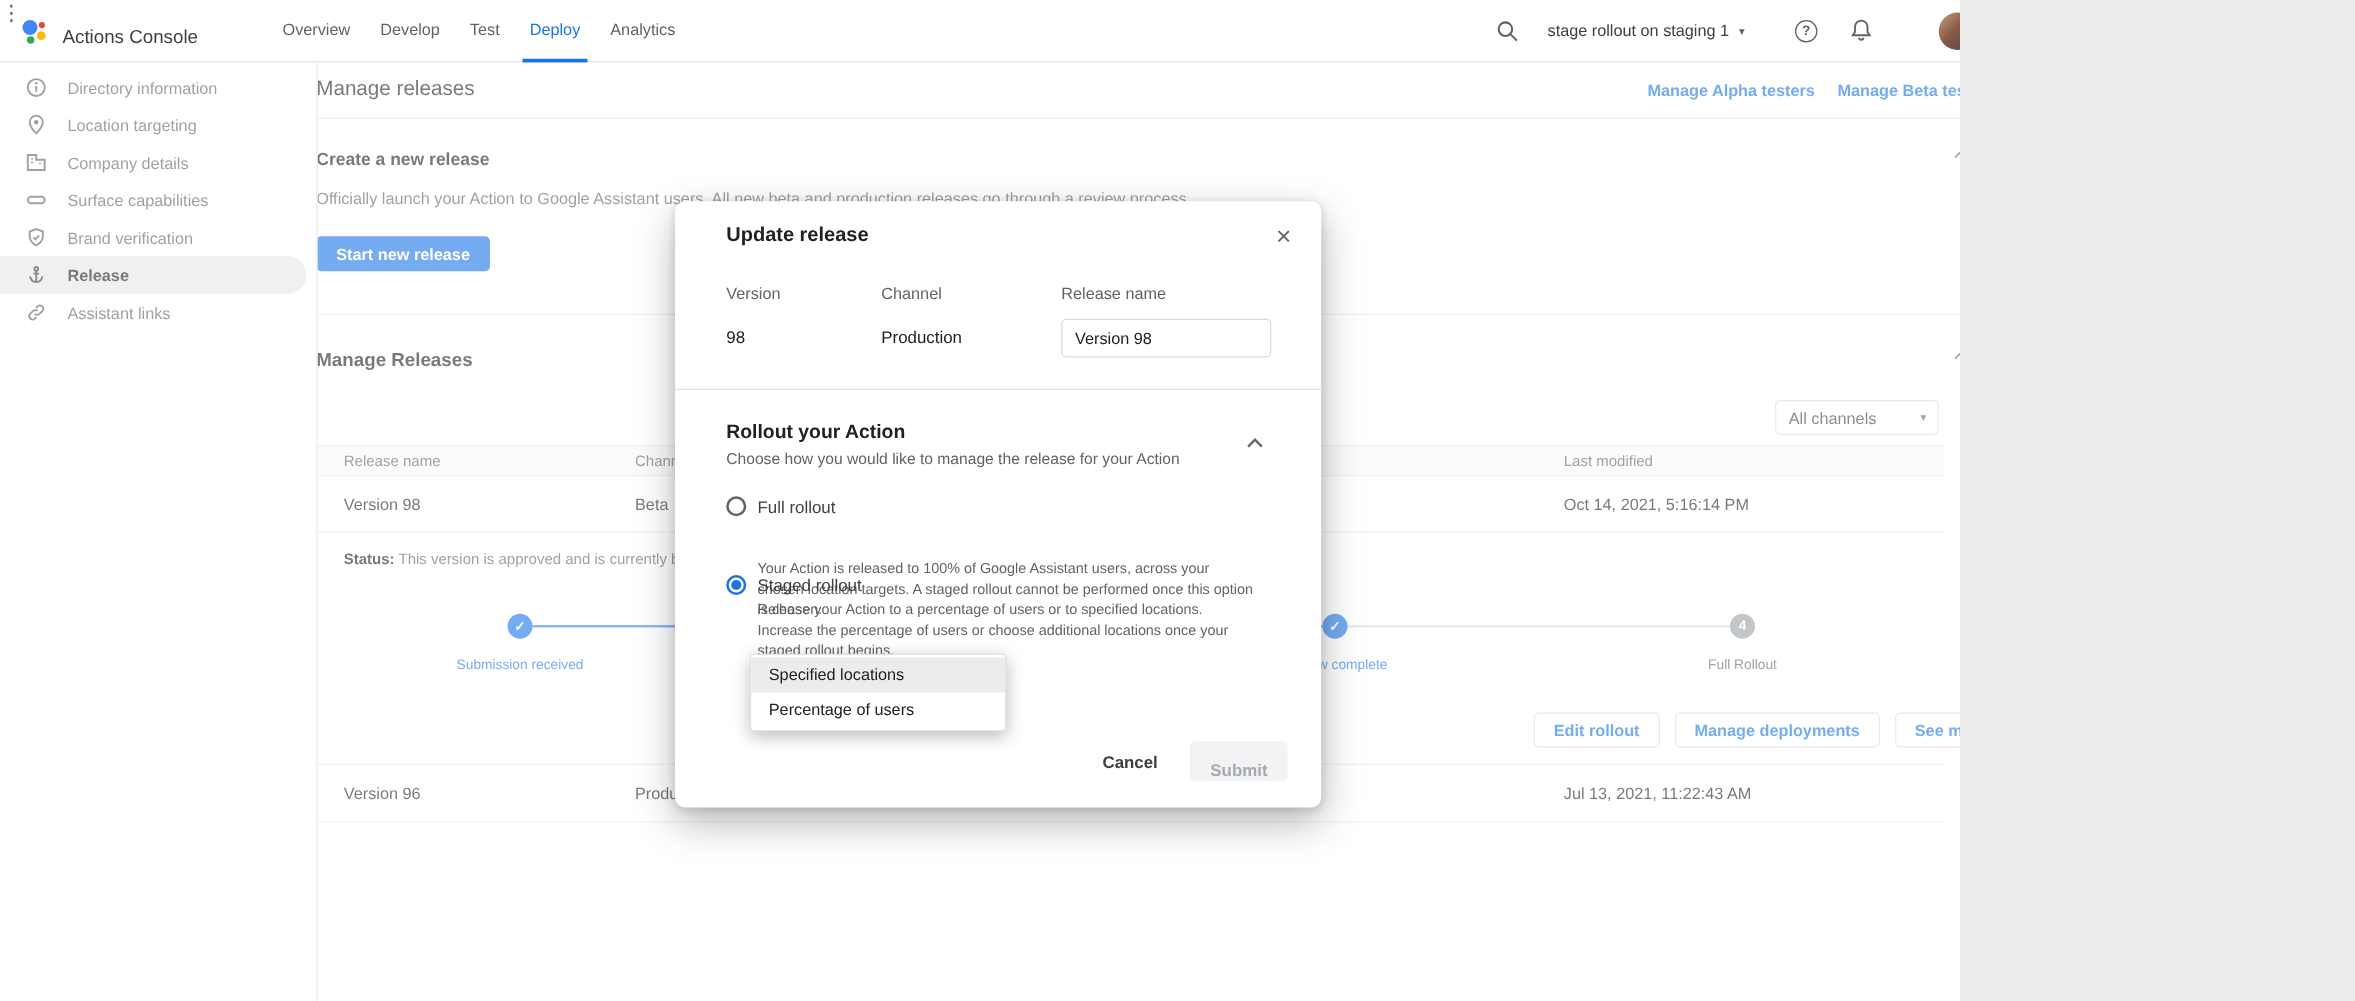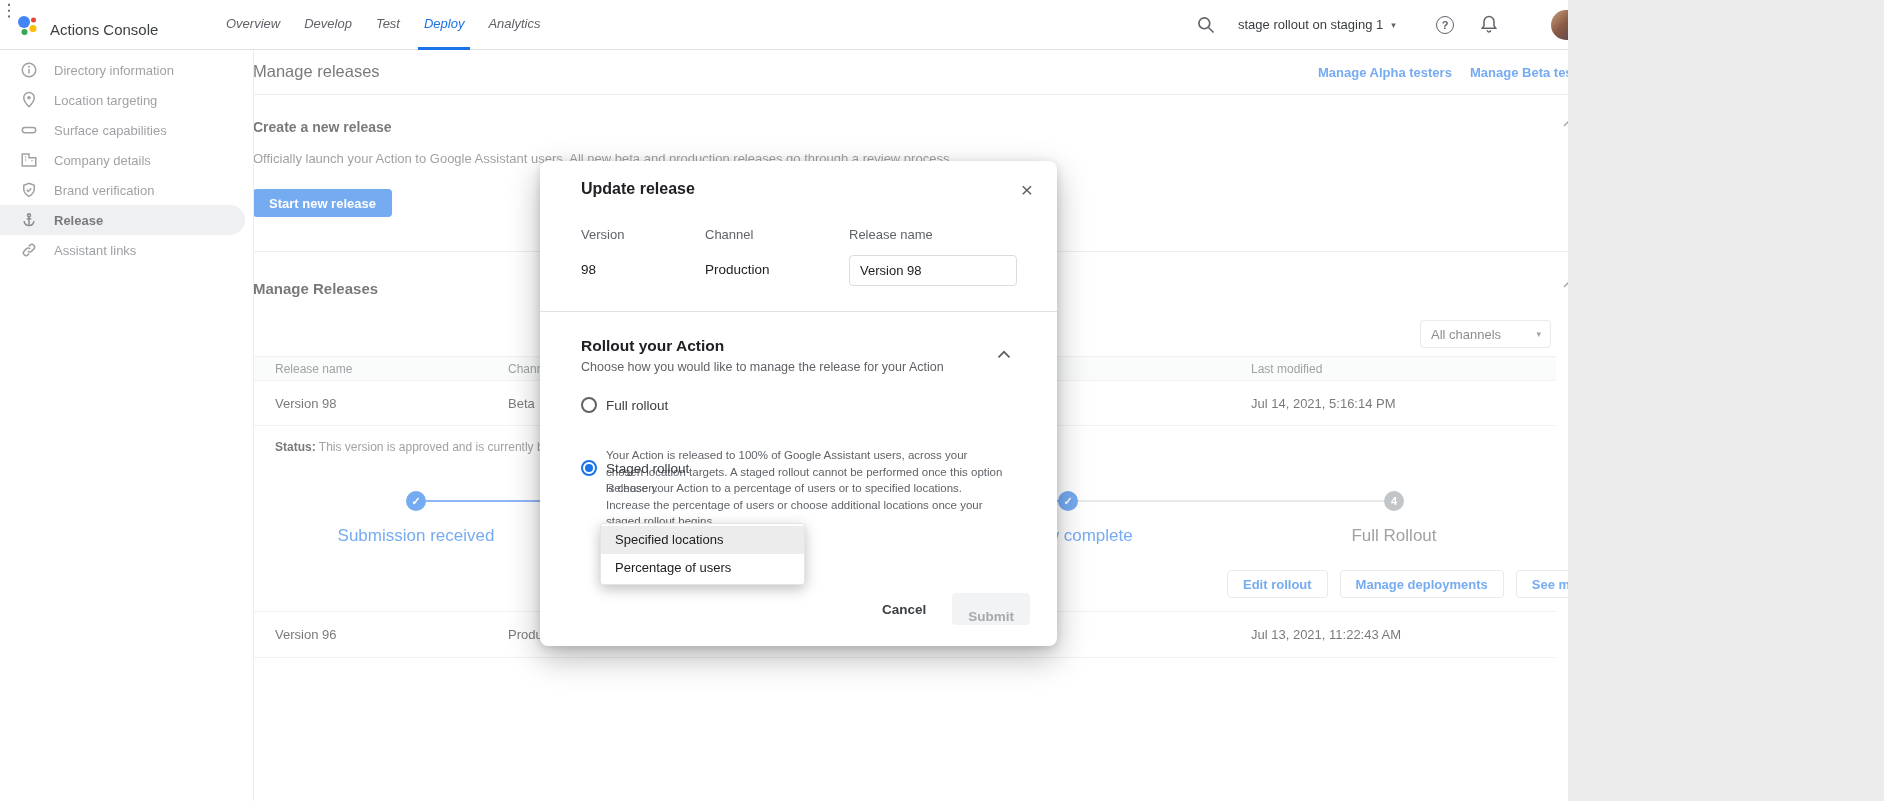--- a/index.html
+++ b/index.html
@@ -6,21 +6,21 @@
   html,body { background:#ececec; }
   body { font-family:"Liberation Sans", sans-serif; }
   .screen { position:relative; width:1884px; height:801px; overflow:hidden; background:#ececec; }
   .app { position:absolute; left:0; top:0; width:1568px; height:801px; background:#fff; overflow:hidden; }
   .gutter { position:absolute; left:1568px; top:0; width:316px; height:801px; background:#ececec; }
 
   
   .topbar { position:absolute; left:0; top:0; width:1568px; height:50px; background:#fff; border-bottom:1px solid #e0e0e0; z-index:5; }
   .brand { position:absolute; left:14px; top:12px; display:flex; align-items:flex-end; gap:10px; }
   .brand-title { font-size:15px; color:#3c4043; white-space:nowrap; }
-  .topnav { position:absolute; left:214px; top:0; height:50px; display:flex;font-style:italic; }
+  .topnav { position:absolute; left:214px; top:0; height:50px; display:flex; }
   .topnav-item { padding:0 12px; line-height:47px; font-size:13px; color:#5f6368; cursor:pointer; position:relative; white-space:nowrap; }
   .topnav-item.active { color:#1a73e8; }
   .topnav-item.active::after { content:""; position:absolute; left:6px; right:6px; bottom:0; height:3px; background:#1a73e8; }
   .iconbtn { position:absolute; cursor:pointer; }
   .search-btn { left:1196px; top:15px; }
   .project-selector { position:absolute; left:1238px; top:17px; display:flex; align-items:center; gap:8px; font-size:13px; color:#3c4043; cursor:pointer; white-space:nowrap; }
   .caret { font-size:9px; color:#5f6368; }
   .help-btn { left:1436px; top:16px; }
   .help-circle { width:18px; height:18px; border:1.6px solid #5f6368; border-radius:50%; font-size:11px; font-weight:bold; color:#5f6368; display:flex; align-items:center; justify-content:center; }
   .bell-btn { left:1479px; top:14px; }
@@ -69,21 +69,21 @@
   .status-line { position:absolute; left:42px; top:390px; font-size:12px; color:#5f6368; white-space:nowrap; }
   .status-line b { color:#202124; }
   .step-line { position:absolute; top:450px; height:2px; }
   .line-blue { left:193px; width:642px; background:#4285f4; }
   .line-gray { left:835px; width:316px; background:#dadce0; }
   .step-circle { position:absolute; top:441px; width:20px; height:20px; border-radius:50%; display:flex; align-items:center; justify-content:center;
                  color:#fff; font-size:11px; font-weight:bold; z-index:2; }
   .step-done { background:#1a73e8; }
   .step-pending { background:#9aa0a6; }
   .s1 { left:173px; } .s2 { left:499px; } .s3 { left:825px; } .s4 { left:1151px; }
-  .step-label { position:absolute; top:476px; transform:translateX(-50%); font-size:17px; white-space:nowrap; }
+  .step-label { position:absolute; top:476px; transform:translateX(-50%); font-size:11px; white-space:nowrap; }
   .step-label.done { color:#1a73e8; }
   .step-label.pending { color:#5f6368; }
   .l1 { left:183px; } .l3 { left:835px; } .l4 { left:1161px; }
   .row-actions { position:absolute; left:994px; top:520px; display:flex; gap:12px; }
   .outline-btn { height:28px; padding:0 15px; background:#fff; border:1px solid #dadce0; border-radius:4px; color:#1a73e8;
                  font-size:13px; font-weight:bold; font-family:"Liberation Sans", sans-serif; cursor:pointer; white-space:nowrap; }
 
   
   .scrim { position:absolute; left:0; right:0; top:50px; bottom:0; background:rgba(255,255,255,0.4); z-index:10; }
   .modal { position:absolute; left:540px; top:161px; width:517px; height:485px; background:#fff; border-radius:8px; z-index:20;
@@ -176,32 +176,32 @@
       </div>
       <div class="side-item">
         <svg width="18" height="18" viewBox="0 0 24 24">
             <path d="M12 21s-7-7.2-7-12a7 7 0 0 1 14 0c0 4.8-7 12-7 12z" fill="none" stroke="#5f6368" stroke-width="2"></path>
             <circle cx="12" cy="9" r="2.4" fill="#5f6368"></circle>
           </svg>
         <span>Location targeting</span>
       </div>
       <div class="side-item">
         <svg width="18" height="18" viewBox="0 0 24 24">
-            <rect x="3" y="8.5" width="18" height="7" rx="3.5" fill="none" stroke="#5f6368" stroke-width="2"></rect>
-          </svg>
-        <span>Surface capabilities</span>
-      </div>
-      <div class="side-item">
-        <svg width="18" height="18" viewBox="0 0 24 24">
             <path d="M3 20V4h9v5h9v11H3z" fill="none" stroke="#5f6368" stroke-width="2"></path>
             <line x1="6.5" y1="8" x2="8.5" y2="8" stroke="#5f6368" stroke-width="1.6"></line>
             <line x1="6.5" y1="12" x2="8.5" y2="12" stroke="#5f6368" stroke-width="1.6"></line>
             <line x1="15" y1="13" x2="17" y2="13" stroke="#5f6368" stroke-width="1.6"></line>
           </svg>
         <span>Company details</span>
+      </div>
+      <div class="side-item">
+        <svg width="18" height="18" viewBox="0 0 24 24">
+            <rect x="3" y="8.5" width="18" height="7" rx="3.5" fill="none" stroke="#5f6368" stroke-width="2"></rect>
+          </svg>
+        <span>Surface capabilities</span>
       </div>
       <div class="side-item">
         <svg width="18" height="18" viewBox="0 0 24 24">
             <path d="M12 3l7 2.6v5.1c0 4.6-3 7.6-7 9.8-4-2.2-7-5.2-7-9.8V5.6L12 3z" fill="none" stroke="#5f6368" stroke-width="2"></path>
             <polyline points="9,11.8 11.2,14 15,9.8" fill="none" stroke="#5f6368" stroke-width="2"></polyline>
           </svg>
         <span>Brand verification</span>
       </div>
       <div class="side-item active">
         <svg width="18" height="18" viewBox="0 0 24 24">
@@ -249,21 +249,21 @@
 
       <div class="thead">
         <div class="th th-name">Release name</div>
         <div class="th th-channel">Channel</div>
         <div class="th th-mod">Last modified</div>
       </div>
 
       <div class="trow row1">
         <div class="td td-name">Version 98</div>
         <div class="td td-channel">Beta</div>
-        <div class="td td-mod">Jul 14, 2021, 5:16:14 PM</div>
+        <div class="td td-mod">Oct 14, 2021, 5:16:14 PM</div>
       </div>
 
       <div class="status-line"><b>Status:</b> <span>This version is approved and is currently being s</span></div>
 
       <div class="step-line line-blue"></div>
       <div class="step-line line-gray"></div>
       <div class="step-circle step-done s1">
           <span>✓</span>
         </div>
       <div class="step-circle step-done s2">

